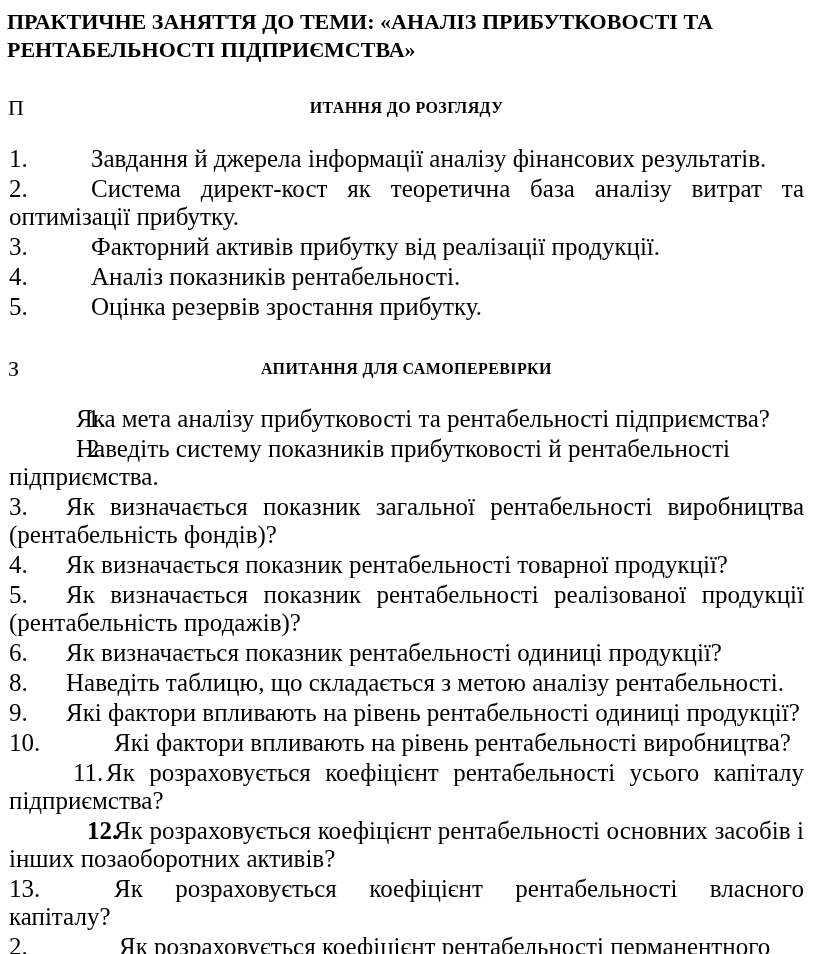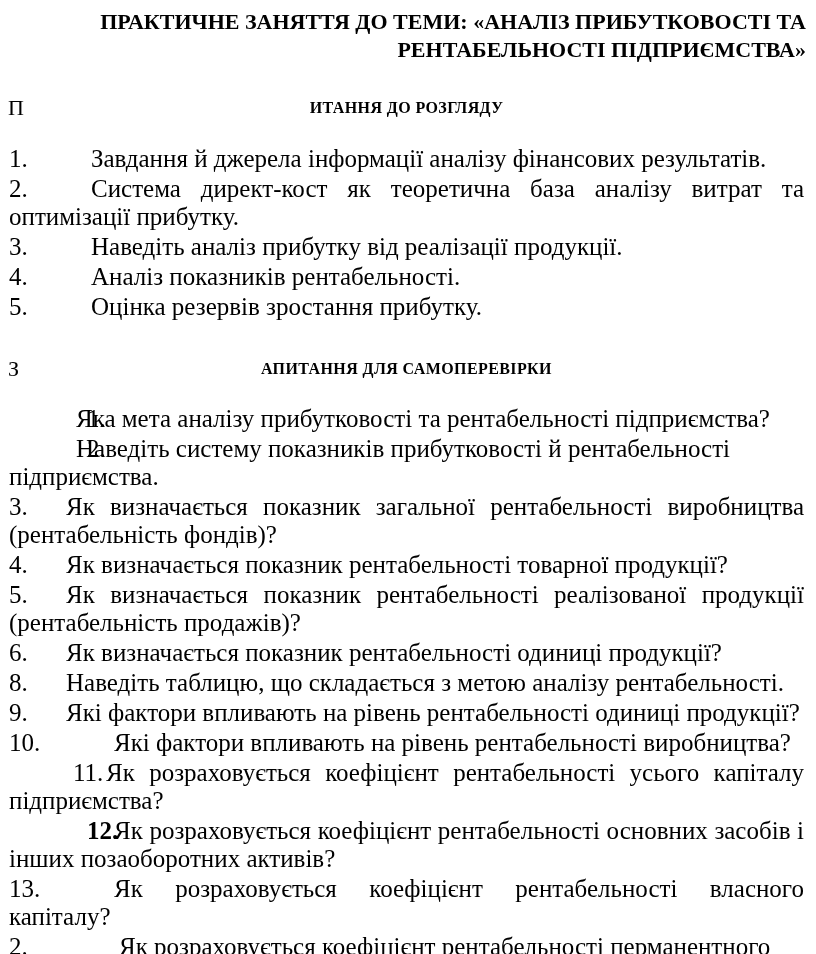--- a/index.html
+++ b/index.html
@@ -17,21 +17,21 @@
     box-sizing: border-box;
     width: 816px;
     min-height: 954px;
     padding: 6px 10px 8px 7px;
     background: #fff;
   }
   .doc-title {
     margin: 2px 0 0 0;
     font-size: 22px;
     font-weight: bold;
-    text-align: right;
+    text-align: left;
     line-height: 28px;
   }
   .section-heading {
     position: relative;
     height: 28px;
     line-height: 28px;
     text-align: center;
   }
   .heading-review { margin-top: 30px; }
   .heading-selfcheck { margin-top: 34px; }
@@ -75,21 +75,21 @@
   <h1 class="doc-title">ПРАКТИЧНЕ ЗАНЯТТЯ ДО ТЕМИ: «АНАЛІЗ ПРИБУТКОВОСТІ ТА РЕНТАБЕЛЬНОСТІ ПІДПРИЄМСТВА»</h1>
 
   <div class="section-heading heading-review">
     <span class="initial">П</span>
     <span class="caps">ИТАННЯ ДО РОЗГЛЯДУ</span>
   </div>
 
   <div class="list-review">
     <p class="item t82"><span class="num">1.</span><span class="txt">Завдання й джерела інформації аналізу фінансових результатів.</span></p>
     <p class="item t82"><span class="num">2.</span><span class="txt">Система директ-кост як теоретична база аналізу витрат та оптимізації прибутку.</span></p>
-    <p class="item t82"><span class="num">3.</span><span class="txt">Наведіть аналіз прибутку від реалізації продукції.</span></p>
+    <p class="item t82"><span class="num">3.</span><span class="txt">Факторний активів прибутку від реалізації продукції.</span></p>
     <p class="item t82"><span class="num">4.</span><span class="txt">Аналіз показників рентабельності.</span></p>
     <p class="item t82"><span class="num">5.</span><span class="txt">Оцінка резервів зростання прибутку.</span></p>
   </div>
 
   <div class="section-heading heading-selfcheck">
     <span class="initial">З</span>
     <span class="caps">АПИТАННЯ ДЛЯ САМОПЕРЕВІРКИ</span>
   </div>
 
   <div class="list-selfcheck">

